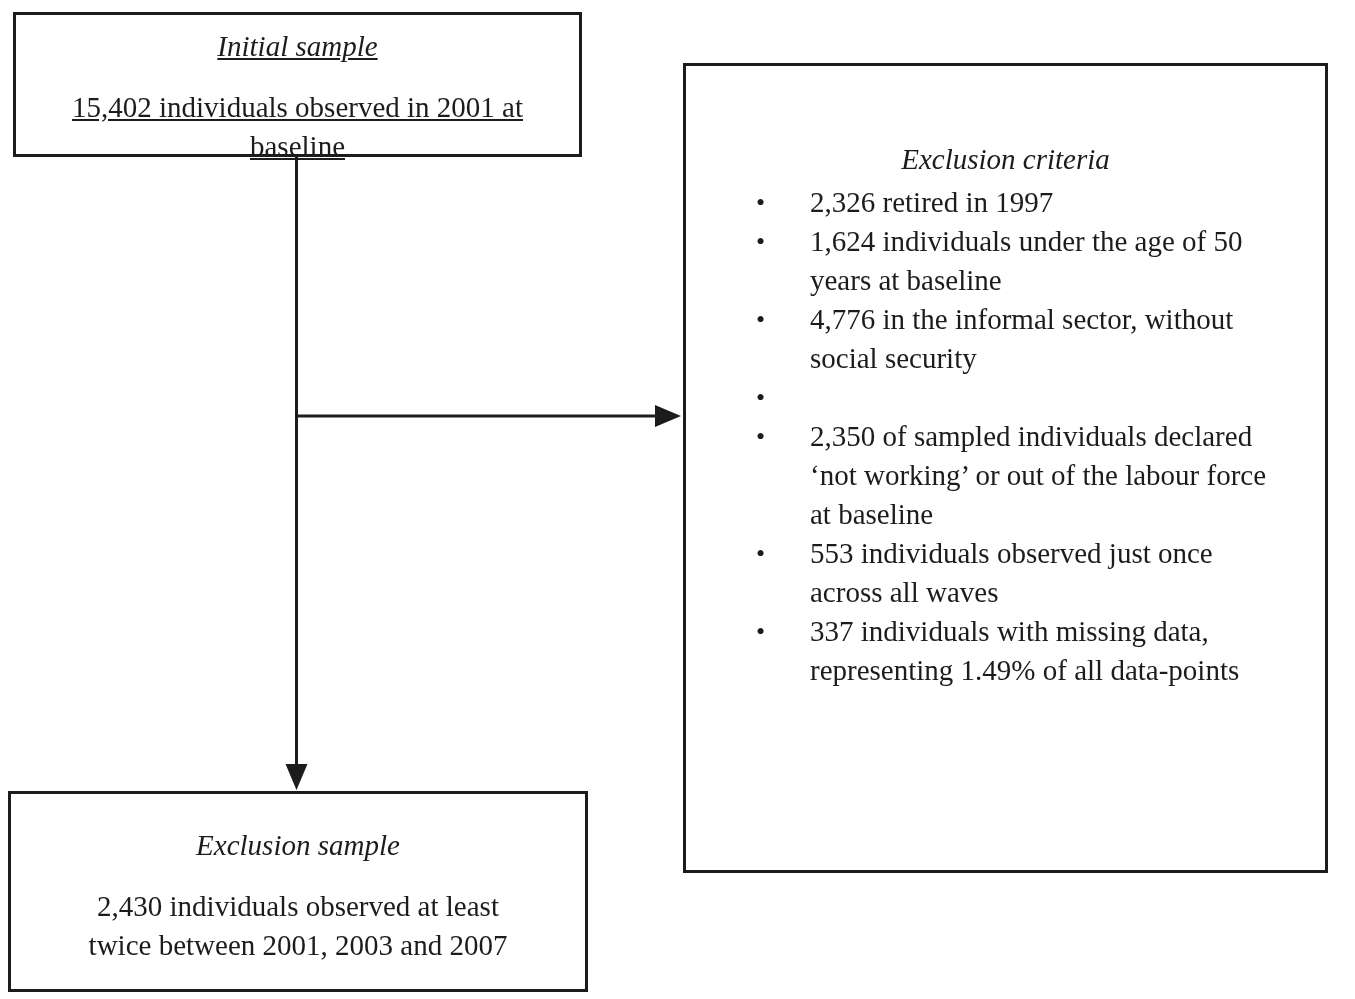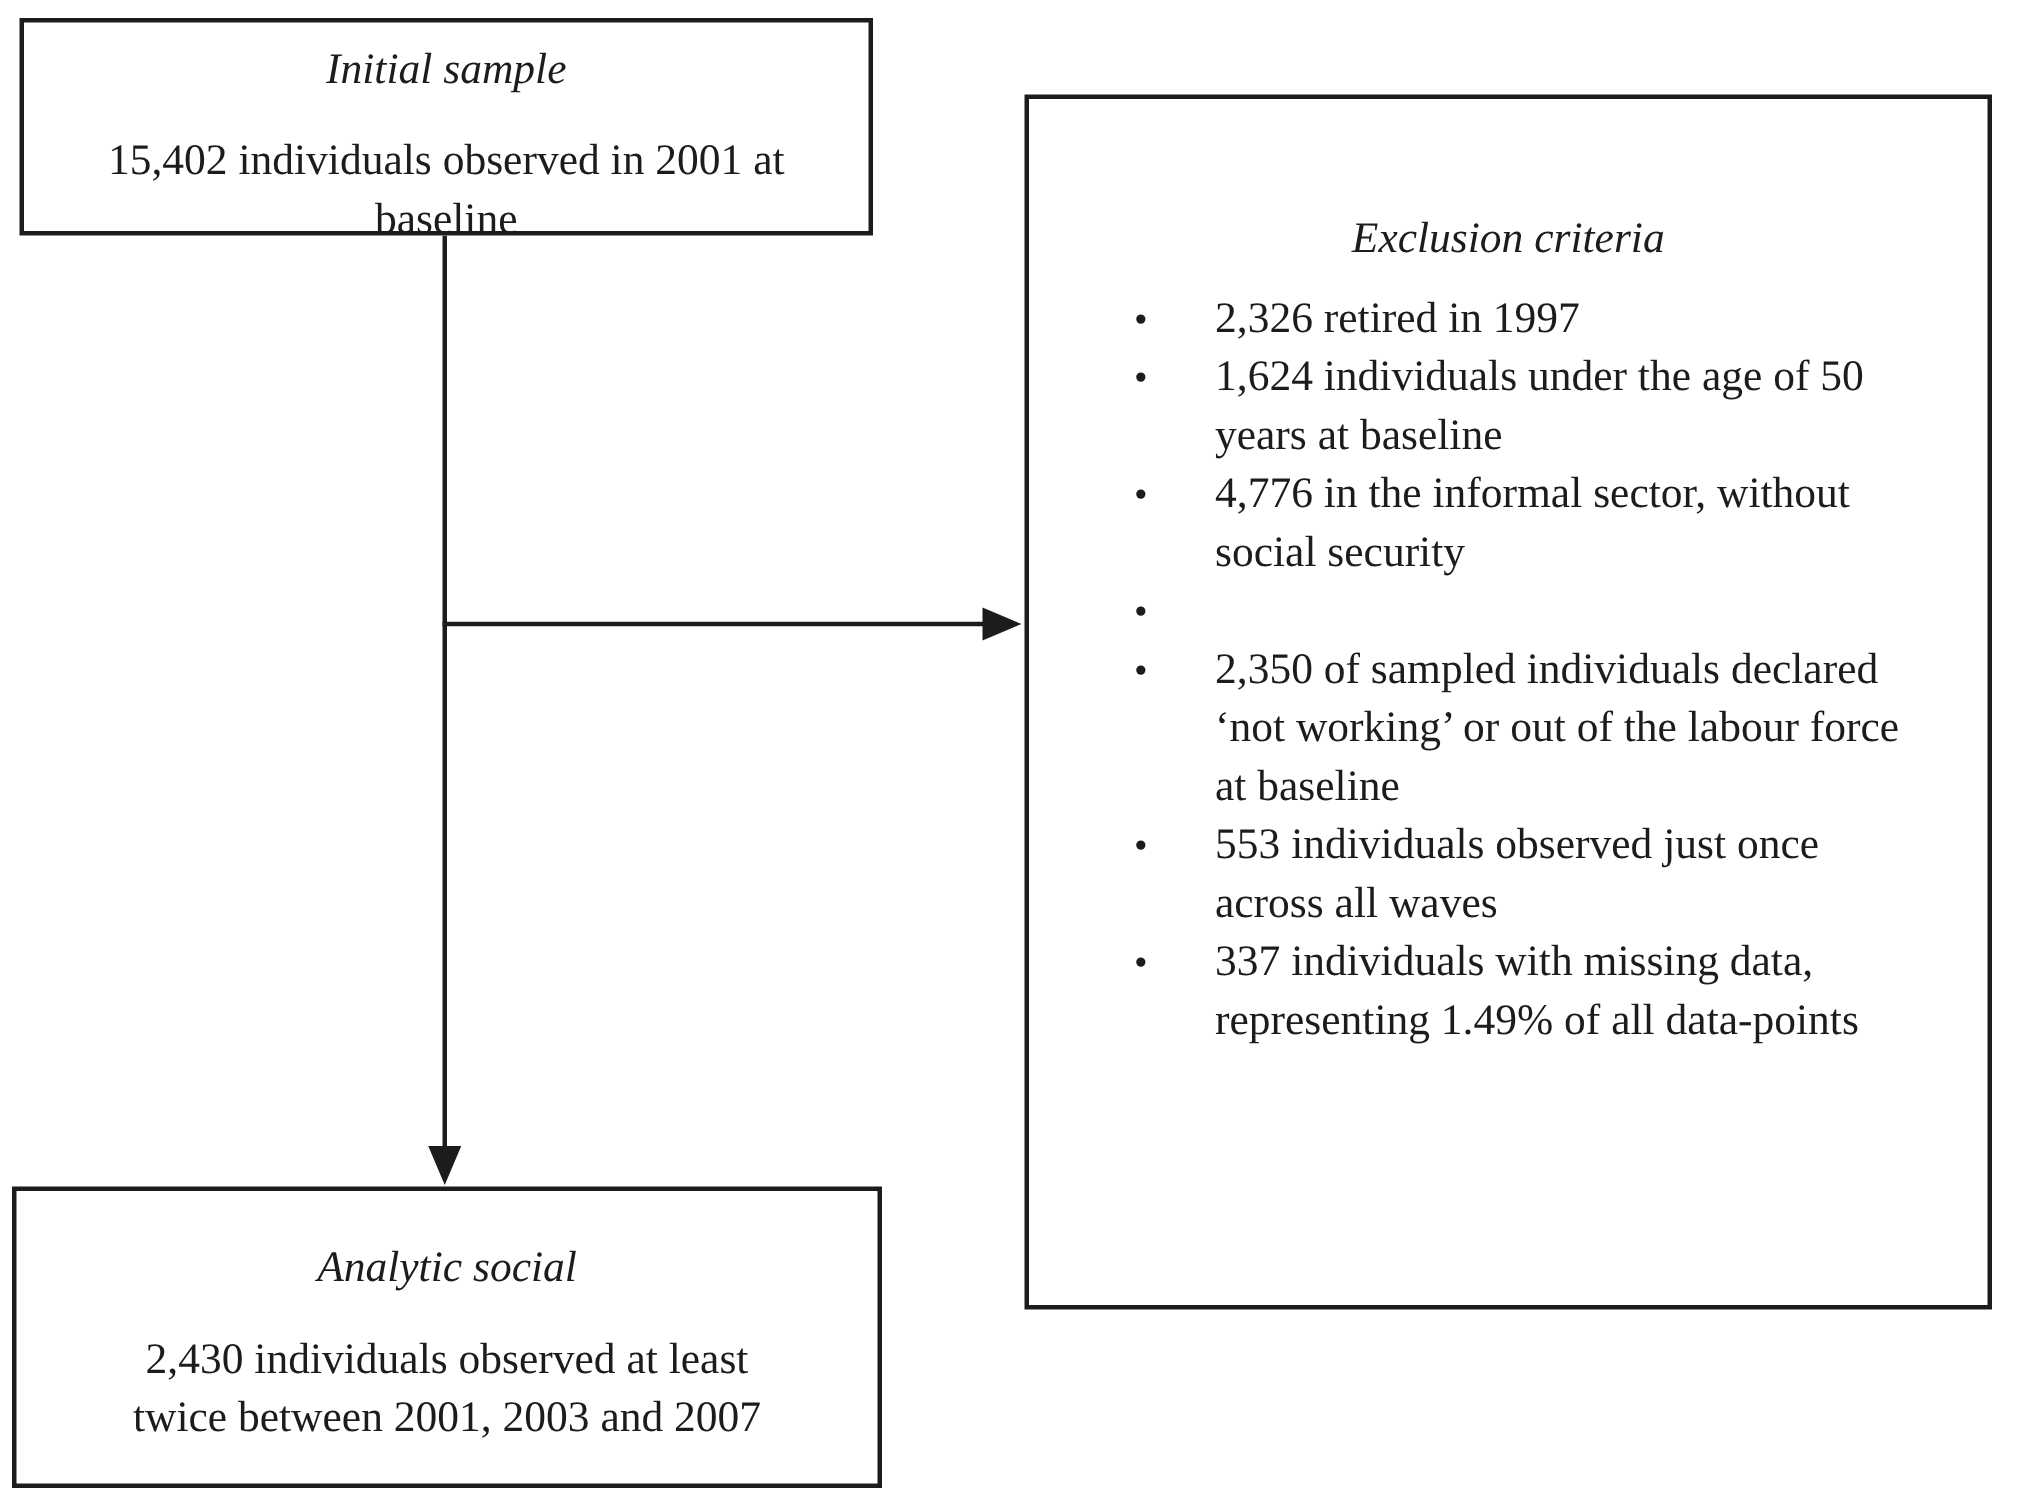--- a/index.html
+++ b/index.html
@@ -12,40 +12,40 @@
     font-family: "Liberation Serif", "DejaVu Serif", serif;
     color: var(--text, #1c1c1c);
     overflow: hidden;
   }
   .box {
     position: absolute;
     background: var(--bg, #ffffff);
     border: 3px solid var(--border, #1c1c1c);
     text-align: center;
   }
-  .box-initial   { left: 13px;  top: 12px;  width: 569px; height: 145px; padding-top: 12px; }
+  .box-initial   { left: 13px;  top: 12px;  width: 569px; height: 145px; padding-top: 12px; text-decoration: underline; }
   .box-analytic  { left: 8px;   top: 791px; width: 580px; height: 201px; padding-top: 32px; }
   .box-exclusion { left: 683px; top: 63px;  width: 645px; height: 810px; padding-top: 74px; }
   .box-title {
     font-style: italic;
     font-size: 29px;
     line-height: 39px;
   }
   .box-body {
     font-size: 29px;
     line-height: 39px;
     margin: 22px auto 0 auto;
     max-width: 470px;
   }
   .excl-title {
     font-style: italic;
     font-size: 29px;
     line-height: 39px;
     text-align: center;
-    margin-bottom: 14px;
+    margin-bottom: 4px;
   }
   .excl-list { text-align: left; }
   .excl-item {
     display: flex;
     align-items: flex-start;
     padding-left: 70px;
     font-size: 29px;
     line-height: 39px;
   }
   .bullet {
@@ -117,17 +117,17 @@
         </div>
 
         <div class="excl-item">
           <span class="bullet">•</span>
           <span class="item-text">337 individuals with missing data, representing 1.49% of all data-points</span>
         </div>
       </div>
   </div>
 
   <div class="box box-analytic">
-    <div class="box-title">Analytic social</div>
+    <div class="box-title">Exclusion sample</div>
     <div class="box-body">2,430 individuals observed at least twice between 2001, 2003 and 2007</div>
   </div>
 
 </div>
 
 </body></html>

